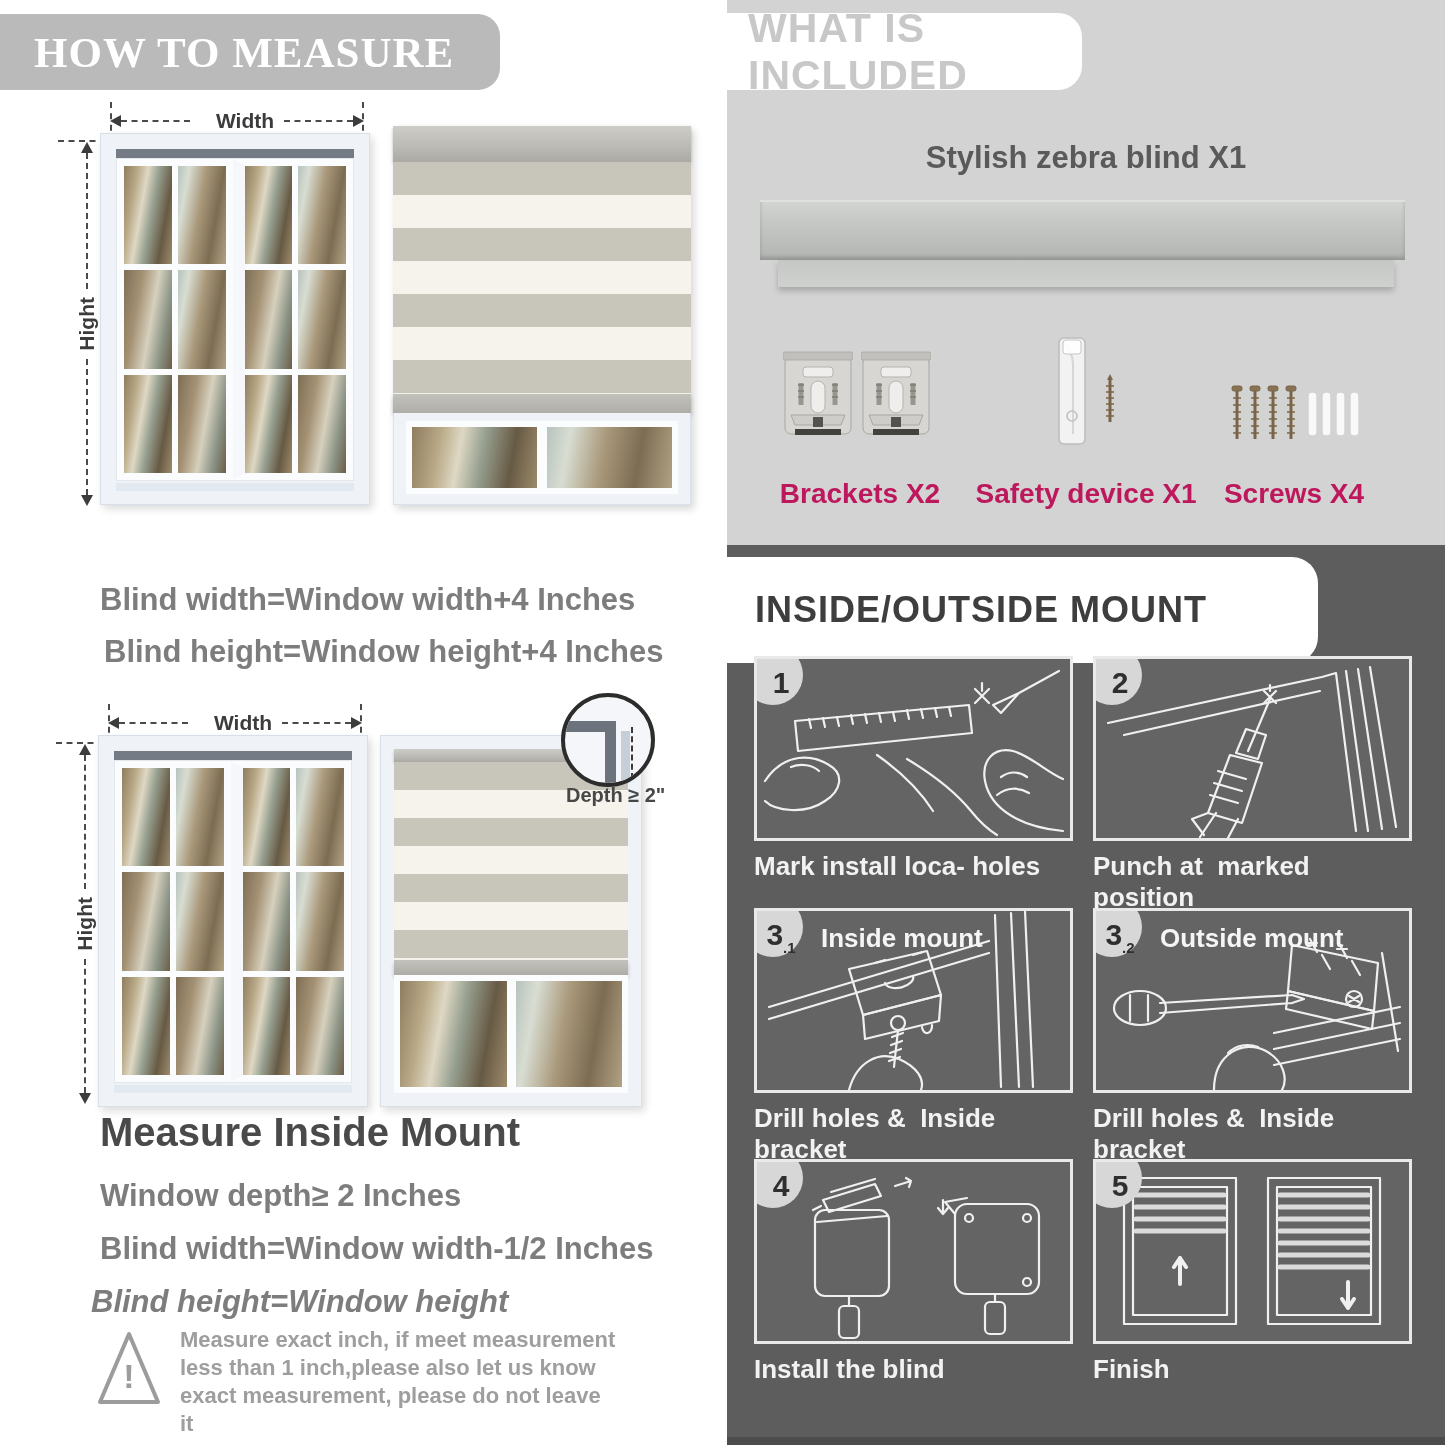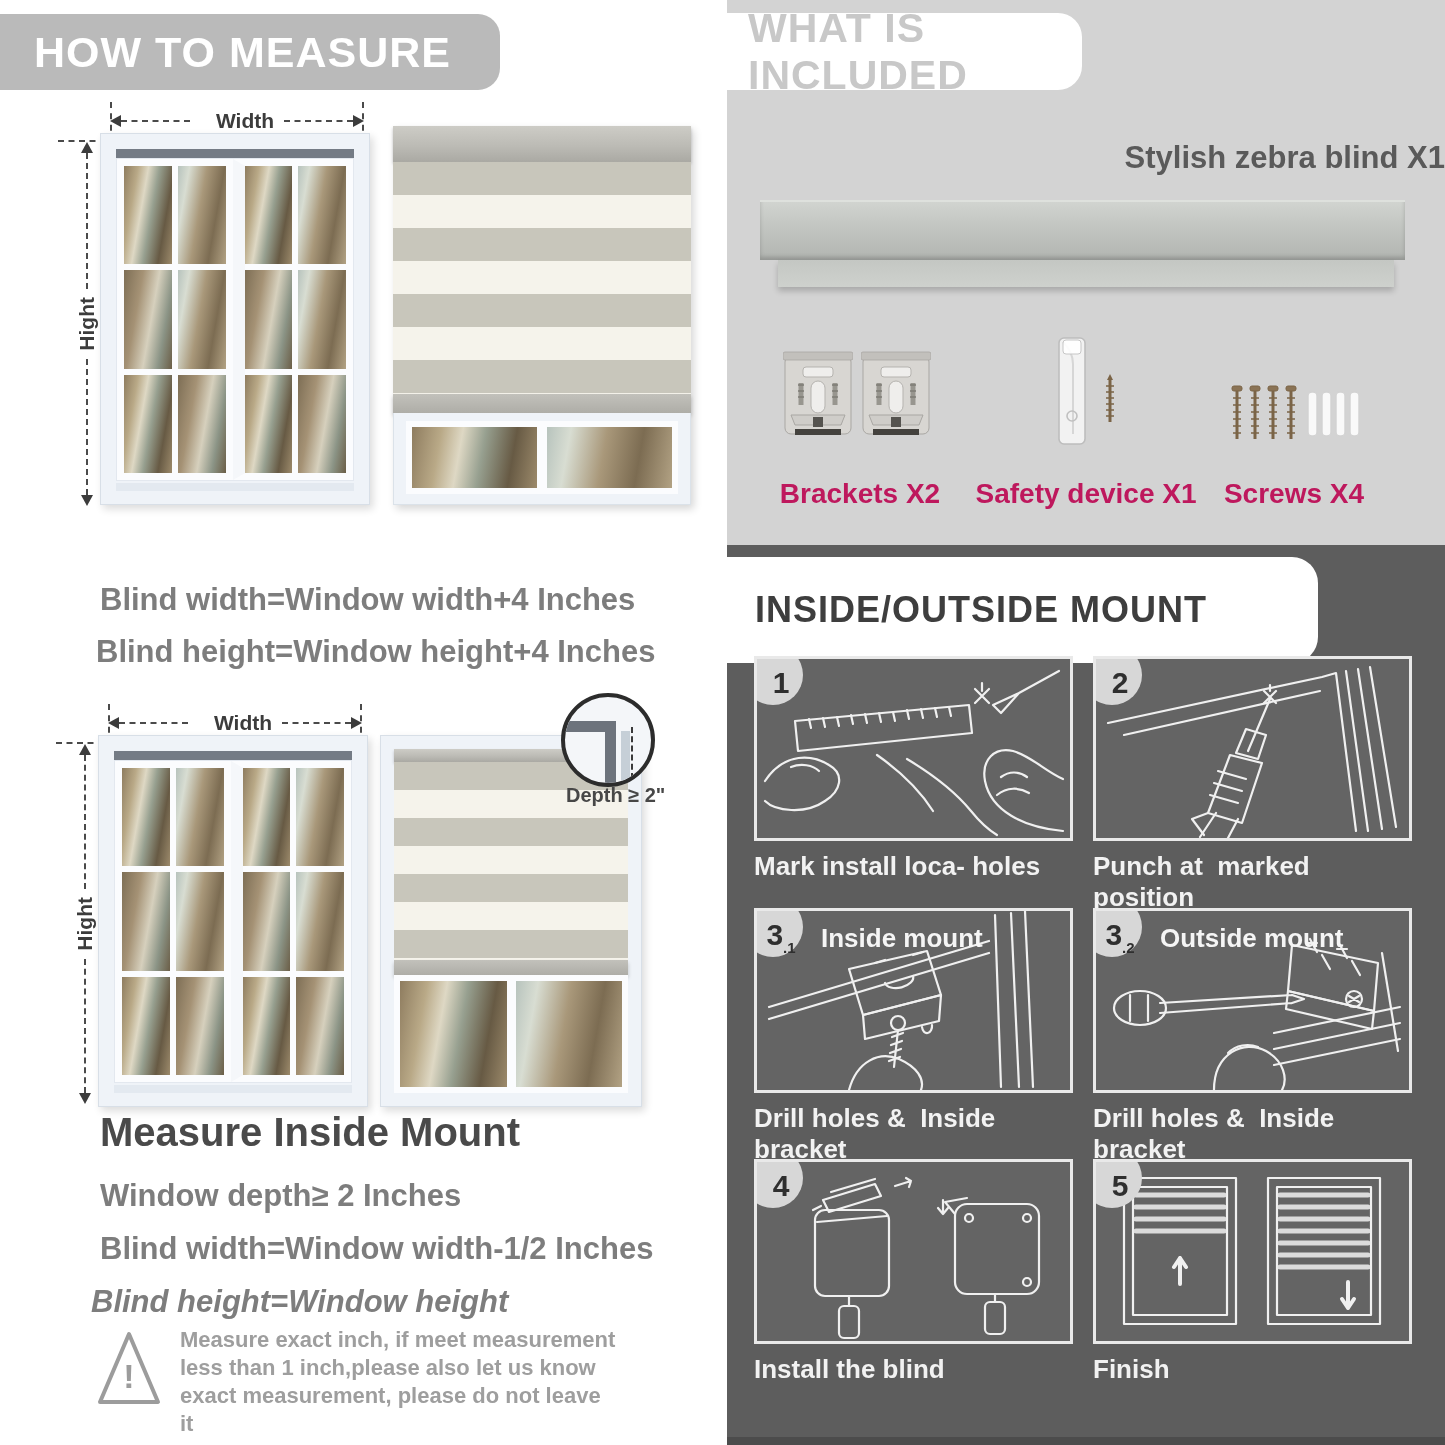--- a/index.html
+++ b/index.html
@@ -3,21 +3,21 @@
 <meta charset="utf-8">
 <style>
   html,body{margin:0;padding:0;background:#fff;}
   .page{position:relative;width:1445px;height:1445px;background:#ffffff;overflow:hidden;
         font-family:"Liberation Sans",sans-serif;}
   .abs{position:absolute;}
 
   
   .htm-header{left:0;top:14px;width:500px;height:76px;background:#bababa;
               border-radius:0 22px 22px 0;display:flex;align-items:center;}
-  .htm-header span{color:#ffffff;font-size:43px;font-weight:bold;padding-left:34px;letter-spacing:1px;}
+  .htm-header span{color:#ffffff;font-size:43px;font-weight:bold;padding-left:34px;letter-spacing:1px;font-family:Liberation Serif, serif;}
 
   .sec-heading{color:#4a4a4a;font-size:40px;font-weight:bold;}
   .sec-line{color:#7d7d7d;font-size:31px;font-weight:bold;}
 
   
   .win{background:#eff3f8;border:1px solid #d8dfe7;box-shadow:3px 4px 8px rgba(0,0,0,.14);
        padding:15px 15px 13px 15px;display:flex;flex-direction:column;box-sizing:border-box;}
   .win .track{height:9px;background:#747b85;flex:0 0 auto;}
   .win .sashes{flex:1;display:flex;background:#fbfcfe;border:1px solid #e3e8ef;min-height:0;}
   .sash{flex:1;border:7px solid #fbfcfe;display:grid;grid-template-columns:1fr 1fr;
@@ -73,21 +73,21 @@
   .mag .ruler{position:absolute;left:66px;top:30px;height:52px;border-left:2px dashed #3a3a3a;}
   .depth-lbl{color:#474747;font-size:20px;font-weight:bold;}
 
   .warn-text{color:#9e9e9e;font-size:22px;font-weight:600;line-height:28px;}
 
   
   .right-top{left:727px;top:0;width:718px;height:545px;background:#d3d3d3;}
   .wii-header{left:710px;top:13px;width:372px;height:77px;background:#ffffff;
               border-radius:0 24px 24px 0;display:flex;align-items:center;}
   .wii-header span{color:#c8c8c8;font-size:41px;font-weight:bold;padding-left:38px;letter-spacing:1px;}
-  .product-title{left:727px;top:140px;width:718px;text-align:right;color:#5a5a5a;
+  .product-title{left:727px;top:140px;width:718px;text-align:center;color:#5a5a5a;
                  font-size:31px;font-weight:bold;}
   .bigrail{left:760px;top:200px;width:645px;height:60px;
            background:linear-gradient(180deg,#d2d5d1 0%,#c2c5c1 45%,#b2b5b1 100%);
            box-shadow:inset 0 2px 0 #dee1dd, inset 0 -3px 4px rgba(0,0,0,.18);}
   .bigrail-lip{left:778px;top:260px;width:616px;height:27px;
                background:linear-gradient(180deg,#c4c7c3 0%,#ced1cd 100%);
                box-shadow:0 4px 6px rgba(0,0,0,.2);}
   .comp-label{transform:translateX(-50%);color:#be185d;font-size:28px;font-weight:bold;white-space:nowrap;}
 
   .right-bottom{left:727px;top:545px;width:718px;height:900px;background:#5d5d5d;}
@@ -169,21 +169,21 @@
     <div class="rail-bot"></div>
     <div class="winstrip">
       <div class="minipanes">
         <div class="pane"></div>
           <div class="pane"></div>
       </div>
     </div>
   </div>
 
   <div class="abs sec-line" style="left:100px;top:582px;">Blind width=Window width+4 Inches</div>
-  <div class="abs sec-line" style="left:96px;top:634px;">Blind height=Window height+4 Inches</div>
+  <div class="abs sec-line" style="left:104px;top:634px;">Blind height=Window height+4 Inches</div>
 
   <div class="abs harrow" style="left:108px;top:712px;width:254px;">
     <span class="ah left"></span>
     <span class="ln"></span>
     <span class="lbl">Width</span>
     <span class="ln"></span>
     <span class="ah right"></span>
   </div>
   <div class="abs tickv" style="left:108px;top:704px;height:40px;"></div>
   <div class="abs tickv" style="left:360px;top:704px;height:40px;"></div>

